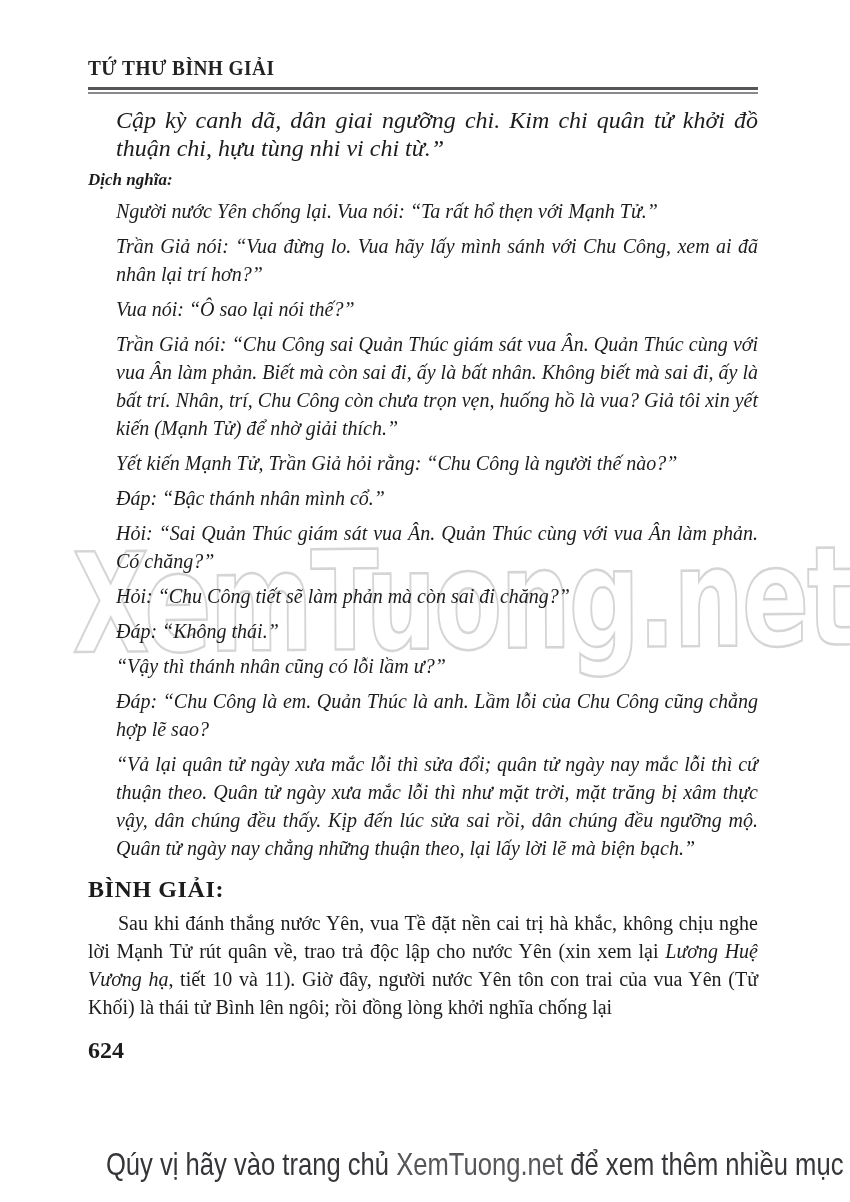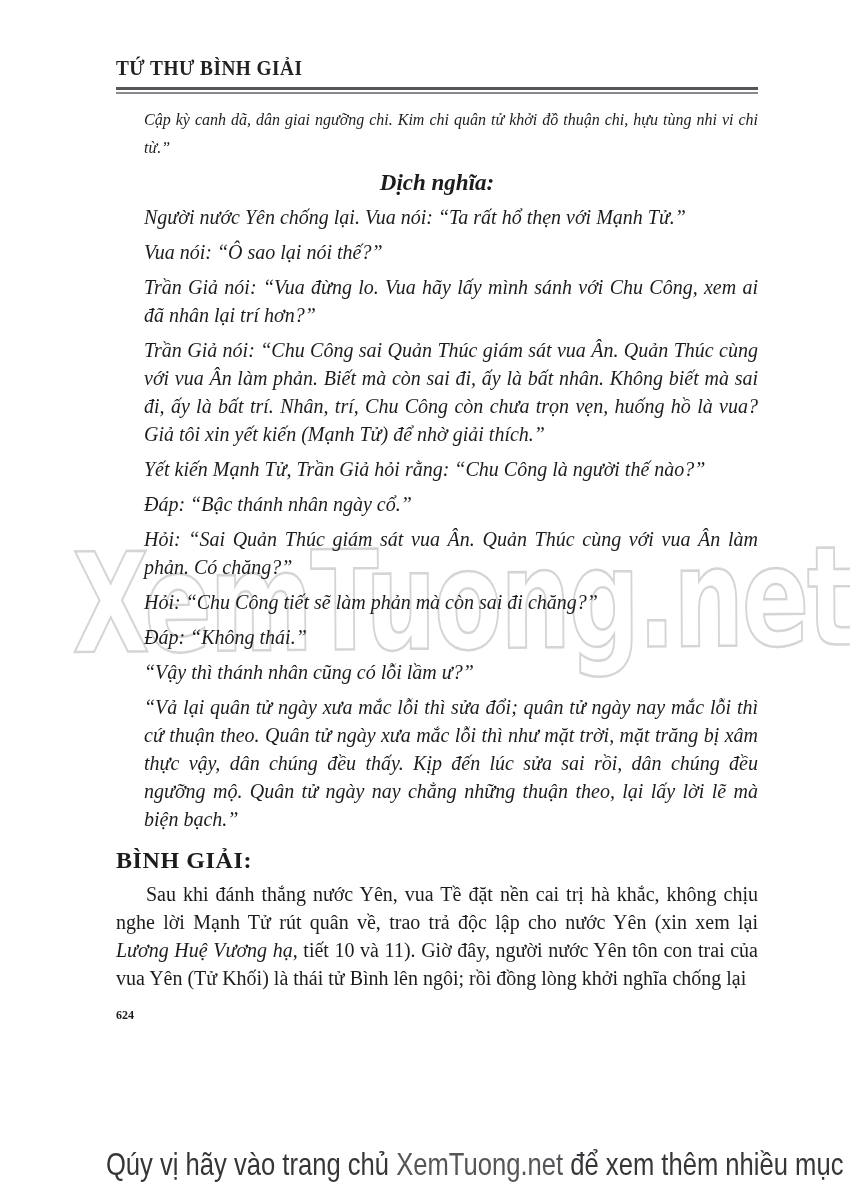--- a/index.html
+++ b/index.html
@@ -6,21 +6,21 @@
   .page{
     position:relative;
     width:850px;height:1202px;
     background:#ffffff;
     overflow:hidden;
     font-family:"Liberation Serif", serif;
     color:#1c1c1c;
   }
   .content{
     position:absolute;
-    left:116px; right:92px; top:0;
+    left:88px; right:92px; top:0;
     z-index:1;
   }
   
   .running-head{
     margin-top:56px;
   }
   .running-head .title{
     display:inline-block;
     font-size:21px;
     font-weight:bold;
@@ -32,30 +32,29 @@
   .head-rule{
     margin-top:6px;
     height:2px;
     border-top:3px solid #55555a;
     border-bottom:2px solid #8a8a8e;
   }
   
   .hanviet{
     margin:12px 0 0 28px;
     font-style:italic;
-    font-size:16px;
+    font-size:24px;
     line-height:28px;
     text-align:justify;
   }
   .subhead{
     margin:8px 0 2px 0;
-    font-size:23px;
+    font-size:17px;
     font-weight:bold;
     font-style:italic;
-    text-align:center;
   }
   .trans{
     margin:7px 0 0 28px;
     font-style:italic;
     font-size:20px;
     line-height:28px;
     text-align:justify;
   }
   .section-head{
     margin:14px 0 0 0;
@@ -66,21 +65,21 @@
   .commentary{
     margin:6px 0 0 0;
     font-size:20px;
     line-height:28px;
     text-align:justify;
     text-indent:30px;
   }
   .commentary .inline-italic{font-style:italic;}
   .page-number{
     margin-top:16px;
-    font-size:12px;
+    font-size:24px;
     font-weight:bold;
   }
   
   .watermark{
     position:absolute;
     left:72px; top:524px;
     z-index:0;
     font-family:"DejaVu Sans", sans-serif;
     font-weight:bold;
     font-size:138px;
@@ -123,29 +122,30 @@
     <div class="running-head">
       <span class="title">TỨ THƯ BÌNH GIẢI</span>
       <div class="head-rule"></div>
     </div>
 
     <p class="hanviet">Cập kỳ canh dã, dân giai ngưỡng chi. Kim chi quân tử khởi đồ thuận chi, hựu tùng nhi vi chi từ.”</p>
 
     <h2 class="subhead">Dịch nghĩa:</h2>
 
     <p class="trans">Người nước Yên chống lại. Vua nói: “Ta rất hổ thẹn với Mạnh Tử.”</p>
+    <p class="trans">Trần Giả nói: “Vua đừng lo. Vua hãy lấy mình sánh với Chu Công, xem ai đã nhân lại trí hơn?”</p>
     <p class="trans">Vua nói: “Ô sao lại nói thế?”</p>
-    <p class="trans">Trần Giả nói: “Vua đừng lo. Vua hãy lấy mình sánh với Chu Công, xem ai đã nhân lại trí hơn?”</p>
     <p class="trans">Trần Giả nói: “Chu Công sai Quản Thúc giám sát vua Ân. Quản Thúc cùng với vua Ân làm phản. Biết mà còn sai đi, ấy là bất nhân. Không biết mà sai đi, ấy là bất trí. Nhân, trí, Chu Công còn chưa trọn vẹn, huống hồ là vua? Giả tôi xin yết kiến (Mạnh Tử) để nhờ giải thích.”</p>
     <p class="trans">Yết kiến Mạnh Tử, Trần Giả hỏi rằng: “Chu Công là người thế nào?”</p>
-    <p class="trans">Đáp: “Bậc thánh nhân ngày cổ.”</p>
+    <p class="trans">Đáp: “Bậc thánh nhân mình cổ.”</p>
     <p class="trans">Hỏi: “Sai Quản Thúc giám sát vua Ân. Quản Thúc cùng với vua Ân làm phản. Có chăng?”</p>
     <p class="trans">Hỏi: “Chu Công tiết sẽ làm phản mà còn sai đi chăng?”</p>
     <p class="trans">Đáp: “Không thái.”</p>
     <p class="trans">“Vậy thì thánh nhân cũng có lỗi lầm ư?”</p>
+    <p class="trans">Đáp: “Chu Công là em. Quản Thúc là anh. Lầm lỗi của Chu Công cũng chẳng hợp lẽ sao?</p>
     <p class="trans">“Vả lại quân tử ngày xưa mắc lỗi thì sửa đổi; quân tử ngày nay mắc lỗi thì cứ thuận theo. Quân tử ngày xưa mắc lỗi thì như mặt trời, mặt trăng bị xâm thực vậy, dân chúng đều thấy. Kịp đến lúc sửa sai rồi, dân chúng đều ngưỡng mộ. Quân tử ngày nay chẳng những thuận theo, lại lấy lời lẽ mà biện bạch.”</p>
 
     <h2 class="section-head">BÌNH GIẢI:</h2>
 
     <p class="commentary"><span>Sau khi đánh thắng nước Yên, vua Tề đặt nền cai trị hà khắc, không chịu nghe lời Mạnh Tử rút quân về, trao trả độc lập cho nước Yên (xin xem lại </span><span class="inline-italic">Lương Huệ Vương hạ</span><span>, tiết 10 và 11). Giờ đây, người nước Yên tôn con trai của vua Yên (Tử Khối) là thái tử Bình lên ngôi; rồi đồng lòng khởi nghĩa chống lại</span></p>
 
     <div class="page-number">624</div>
 
   </div>
 

